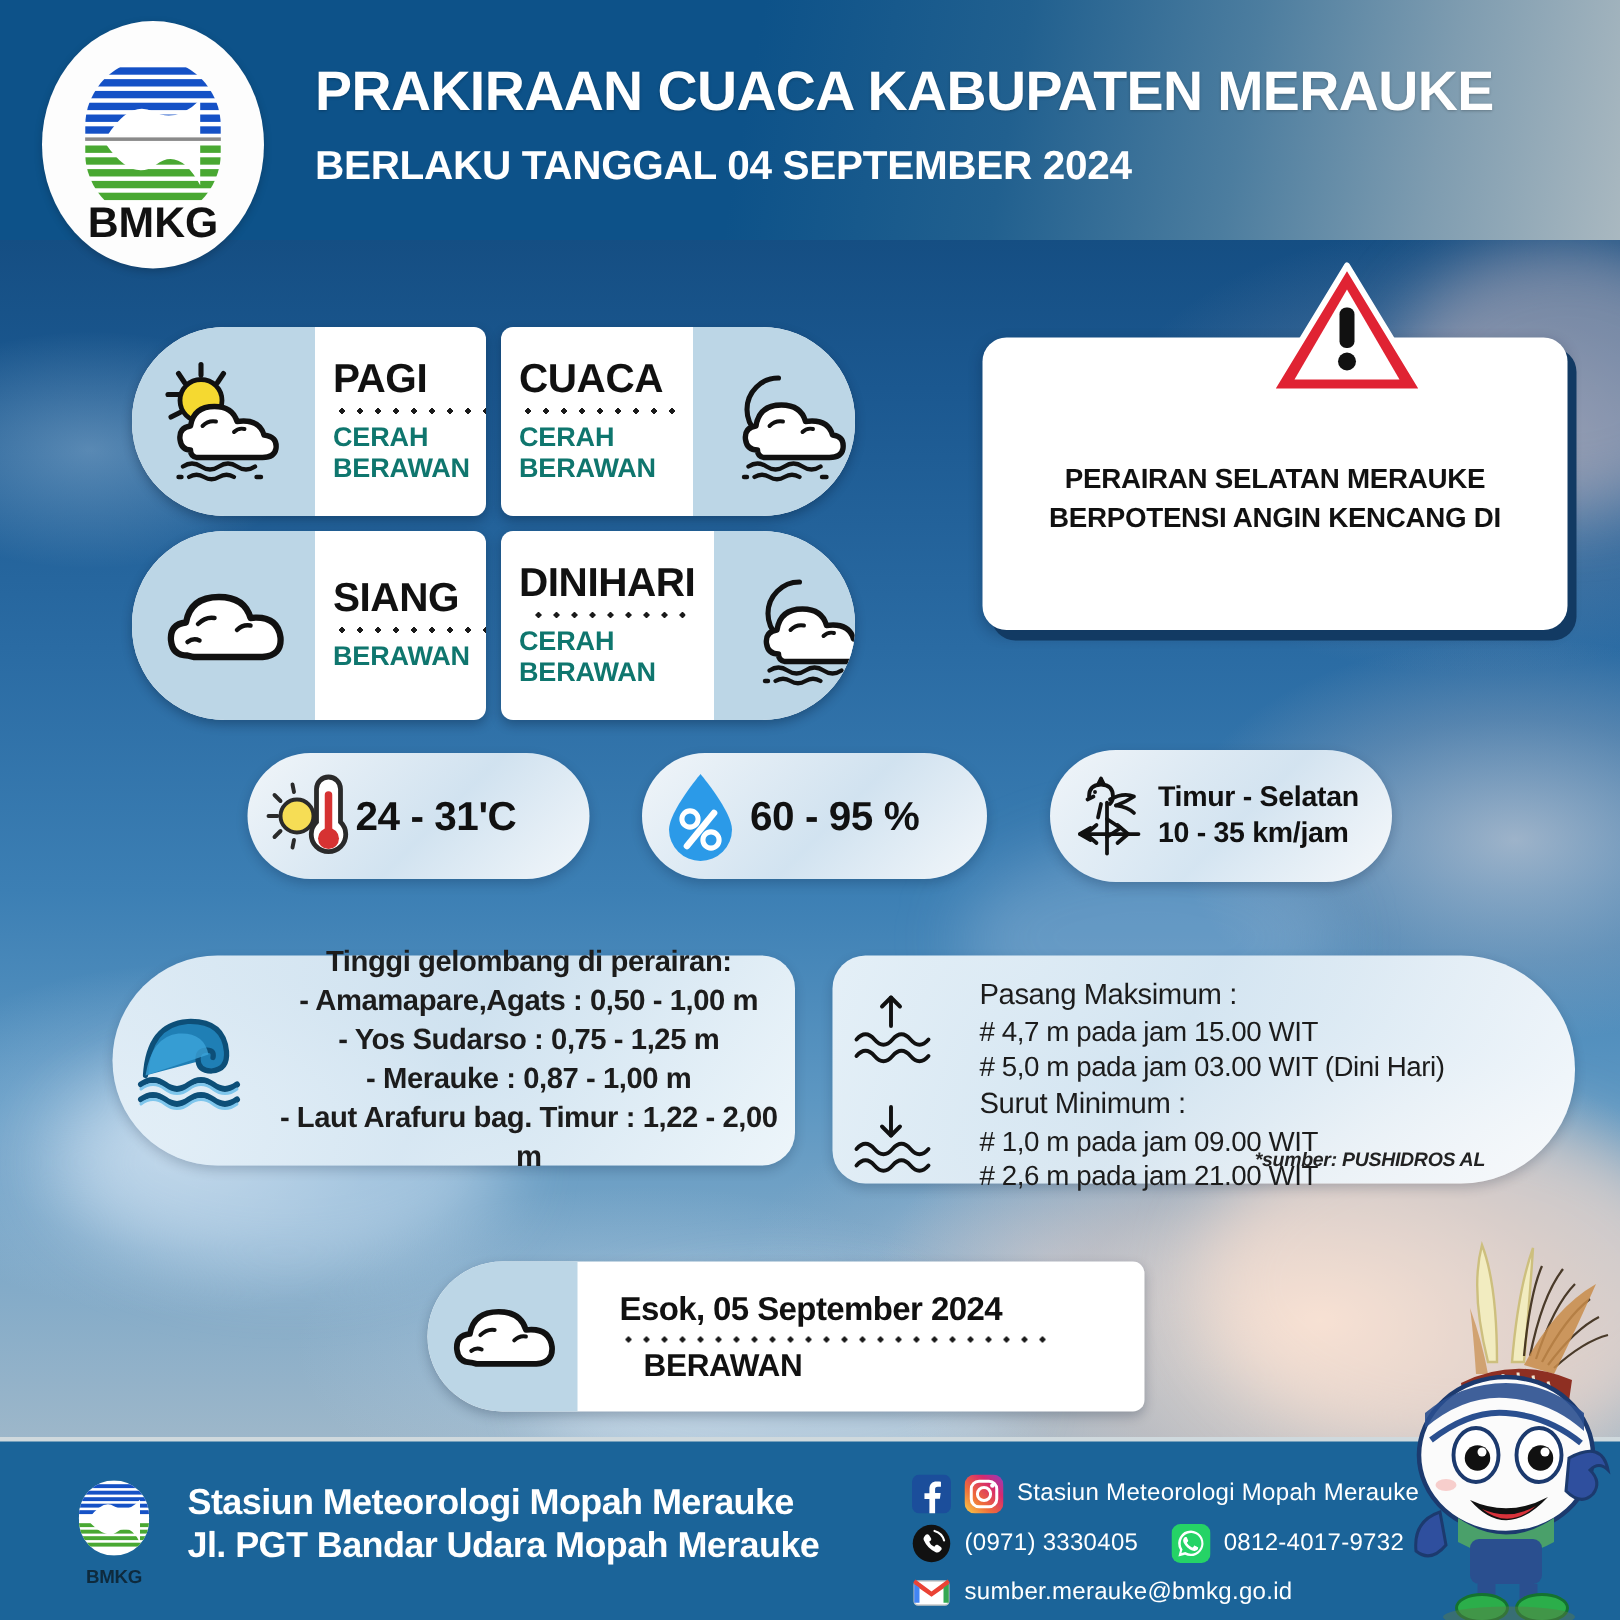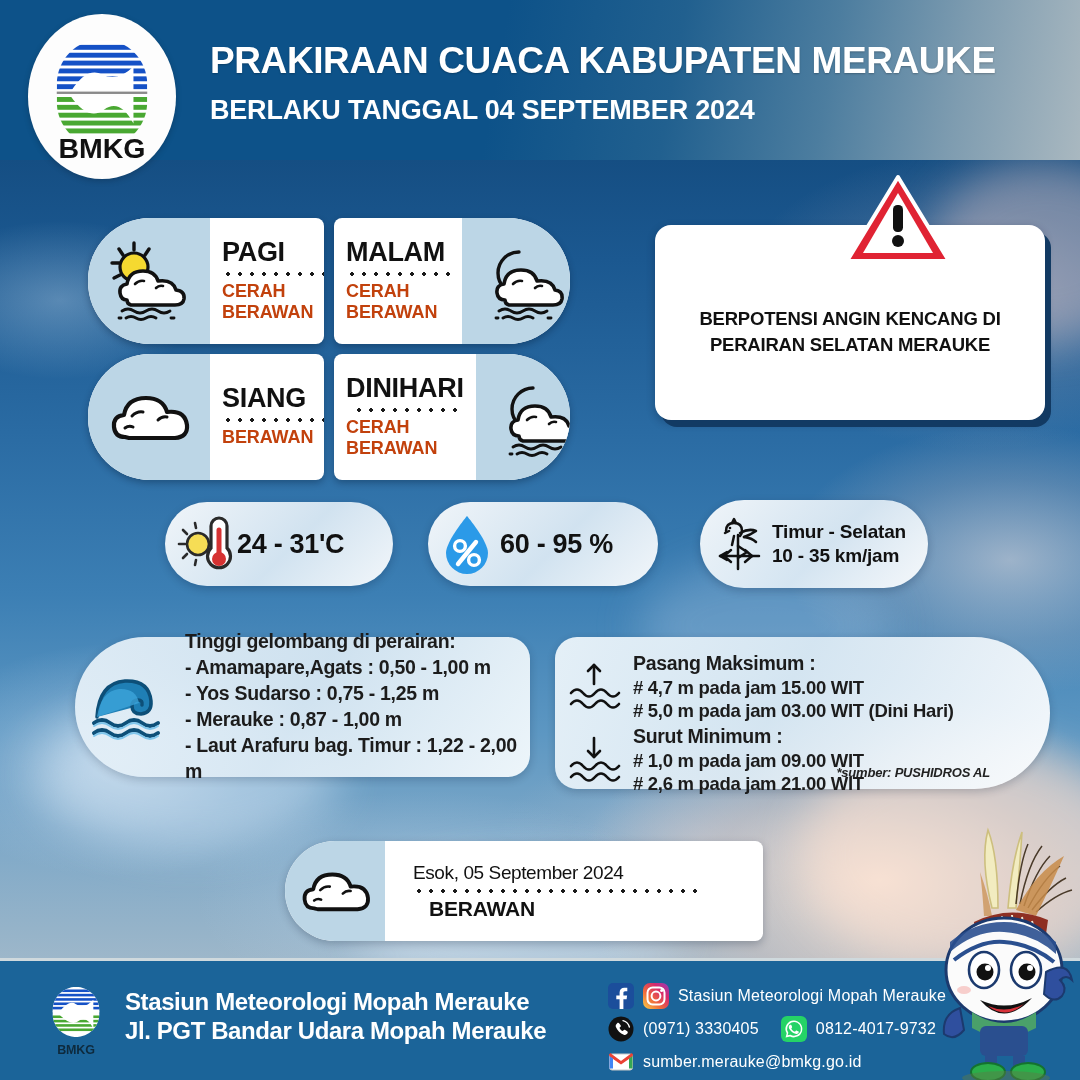--- a/index.html
+++ b/index.html
@@ -78,21 +78,21 @@
     background:#bcd6e6; display:flex; align-items:center; justify-content:center;
   }
   .wx-iconwrap.right { order:2; }
   .wx-text { flex:1; padding:9px 12px; text-align:left; }
   .wx-period { font-size:27px; font-weight:bold; color:#111; line-height:1.0; letter-spacing:-0.3px; }
   .dots {
     margin:6px auto 5px; width:104px; height:4px;
     background-image:radial-gradient(circle, #1a1a1a 1.7px, transparent 1.9px);
     background-size:12px 4px; background-repeat:repeat-x;
   }
-  .wx-cond { font-size:18px; font-weight:bold; color:#c2410c; line-height:1.18; letter-spacing:-0.1px; }
+  .wx-cond { font-size:18px; font-weight:bold; color:#0f766e; line-height:1.18; letter-spacing:-0.1px; }
 
   
   .warn-wrap { position:absolute; left:655px; top:225px; width:390px; height:195px; z-index:6; }
   .warn-box {
     position:absolute; inset:0; background:#fff;
     border-radius:16px;
     box-shadow:6px 7px 0 #123a63, 0 3px 9px rgba(0,20,45,.3);
     display:flex; align-items:center; justify-content:center;
   }
   .warn-text {
@@ -118,51 +118,51 @@
 
   
   .wave-panel {
     position:absolute; left:75px; top:637px; width:455px; height:140px; z-index:6;
     background:linear-gradient(120deg, rgba(232,242,249,.93) 0%, rgba(221,235,245,.90) 50%, rgba(244,250,253,.95) 100%);
     border-radius:70px 22px 22px 70px;
     display:flex; align-items:center;
     box-shadow:0 3px 8px rgba(0,20,45,.2);
   }
   .wave-icon { width:110px; flex:0 0 110px; display:flex; align-items:center; justify-content:center; }
-  .wave-lines { flex:1; text-align:left; padding-right:10px; }
+  .wave-lines { flex:1; text-align:center; padding-right:10px; }
   .wave-lines div { font-size:19.5px; font-weight:bold; color:#1c1c1c; line-height:1.33; letter-spacing:-0.3px; }
 
   
   .tide-panel {
     position:absolute; left:555px; top:637px; width:495px; height:152px; z-index:6;
     background:linear-gradient(120deg, rgba(238,246,251,.94) 0%, rgba(224,237,246,.90) 45%, rgba(250,252,254,.96) 100%);
     border-radius:22px 76px 76px 22px;
     box-shadow:0 3px 8px rgba(0,20,45,.2);
     padding:14px 0 0 0; position:absolute;
   }
   .tide-row { display:flex; align-items:center; margin-bottom:2px; }
   .tide-ic { width:78px; flex:0 0 78px; display:flex; align-items:center; justify-content:center; }
-  .tide-txt div { font-size:18.5px; font-weight:bold; color:#1c1c1c; line-height:1.26; letter-spacing:-0.3px; }
+  .tide-txt div { font-size:18.5px; font-weight:normal; color:#1c1c1c; line-height:1.26; letter-spacing:-0.3px;margin-left:20px; }
   .tide-head { font-size:19.5px !important; }
   .tide-src {
     position:absolute; right:60px; bottom:9px;
     font-size:13px; font-style:italic; font-weight:bold; color:#222; letter-spacing:-0.2px;
   }
 
   
   .tomo {
     position:absolute; left:285px; top:841px; width:478px; height:100px; z-index:6;
     background:#fff; border-radius:52px 8px 8px 52px;
     display:flex; align-items:center;
     box-shadow:0 3px 8px rgba(0,20,45,.25);
   }
   .tomo-ic { width:100px; flex:0 0 100px; height:100px; background:#bcd6e6;
              border-radius:50px 0 0 50px; display:flex; align-items:center; justify-content:center; }
   .tomo-txt { flex:1; padding-left:28px; }
-  .tomo-date { font-size:19px; font-weight:normal; color:#111; letter-spacing:-0.4px; }
+  .tomo-date { font-size:22px; font-weight:bold; color:#111; letter-spacing:-0.4px; }
   .tomo-dots {
     margin:5px 0 4px; width:290px; height:4px;
     background-image:radial-gradient(circle, #1a1a1a 1.7px, transparent 1.9px);
     background-size:12px 4px; background-repeat:repeat-x;
   }
   .tomo-cond { font-size:21px; font-weight:bold; color:#111; letter-spacing:-0.2px; padding-left:16px; }
 
   
   .footer {
     position:absolute; left:0; bottom:0; width:1080px; height:122px; z-index:7;
@@ -276,21 +276,21 @@
           <path d="M60 50 q3 -3 7 -2" fill="none" stroke="#111" stroke-width="2.6" stroke-linecap="round"></path>
           <g fill="none" stroke="#111" stroke-width="2.9" stroke-linecap="round">
             <path d="M24 73 q6 -4 12 0 q6 4 12 0 q6 -4 12 0 q6 4 12 0"></path>
             <path d="M28 80 q5 -3 10 0 q5 3 10 0 q5 -3 10 0"></path>
             <path d="M21 80 h2"></path>
               <path d="M73 80 h3"></path>
           </g>
         </svg>
       </div>
       <div class="wx-text">
-        <div class="wx-period">MALAM</div>
+        <div class="wx-period">CUACA</div>
         <div class="dots"></div>
         <div class="wx-cond">CERAH</div>
         <div class="wx-cond">BERAWAN</div>
       </div>
     </div>
 
     <div class="wx-card wx-siang">
       <div class="wx-iconwrap">
         <svg width="96" height="76" viewBox="0 0 96 76">
           <path d="M24 58 Q14 58 13 48 Q12 37 23 36 Q26 19 45 19 Q62 19 66 33 Q84 31 86 46 Q87 58 74 59 L28 59 Q24 58 24 58 Z" fill="#fff" stroke="#111" stroke-width="4.2" stroke-linejoin="round"></path>
@@ -326,22 +326,22 @@
         <div class="dots"></div>
         <div class="wx-cond">CERAH</div>
         <div class="wx-cond">BERAWAN</div>
       </div>
     </div>
   </div>
 
   <div class="warn-wrap">
     <div class="warn-box">
       <div class="warn-text">
+        <div>PERAIRAN SELATAN MERAUKE</div>
         <div>BERPOTENSI ANGIN KENCANG DI</div>
-        <div>PERAIRAN SELATAN MERAUKE</div>
       </div>
     </div>
     <svg class="warn-tri" viewBox="0 0 110 92">
       <path d="M55 4 L106 88 L4 88 Z" fill="#e02333" stroke="#fff" stroke-width="4" stroke-linejoin="round"></path>
       <path d="M55 20 L90 80 L20 80 Z" fill="#fff"></path>
       <rect x="50" y="32" width="10" height="27" rx="4.5" fill="#111"></rect>
       <circle cx="55" cy="68" r="6" fill="#111"></circle>
     </svg>
   </div>
 

